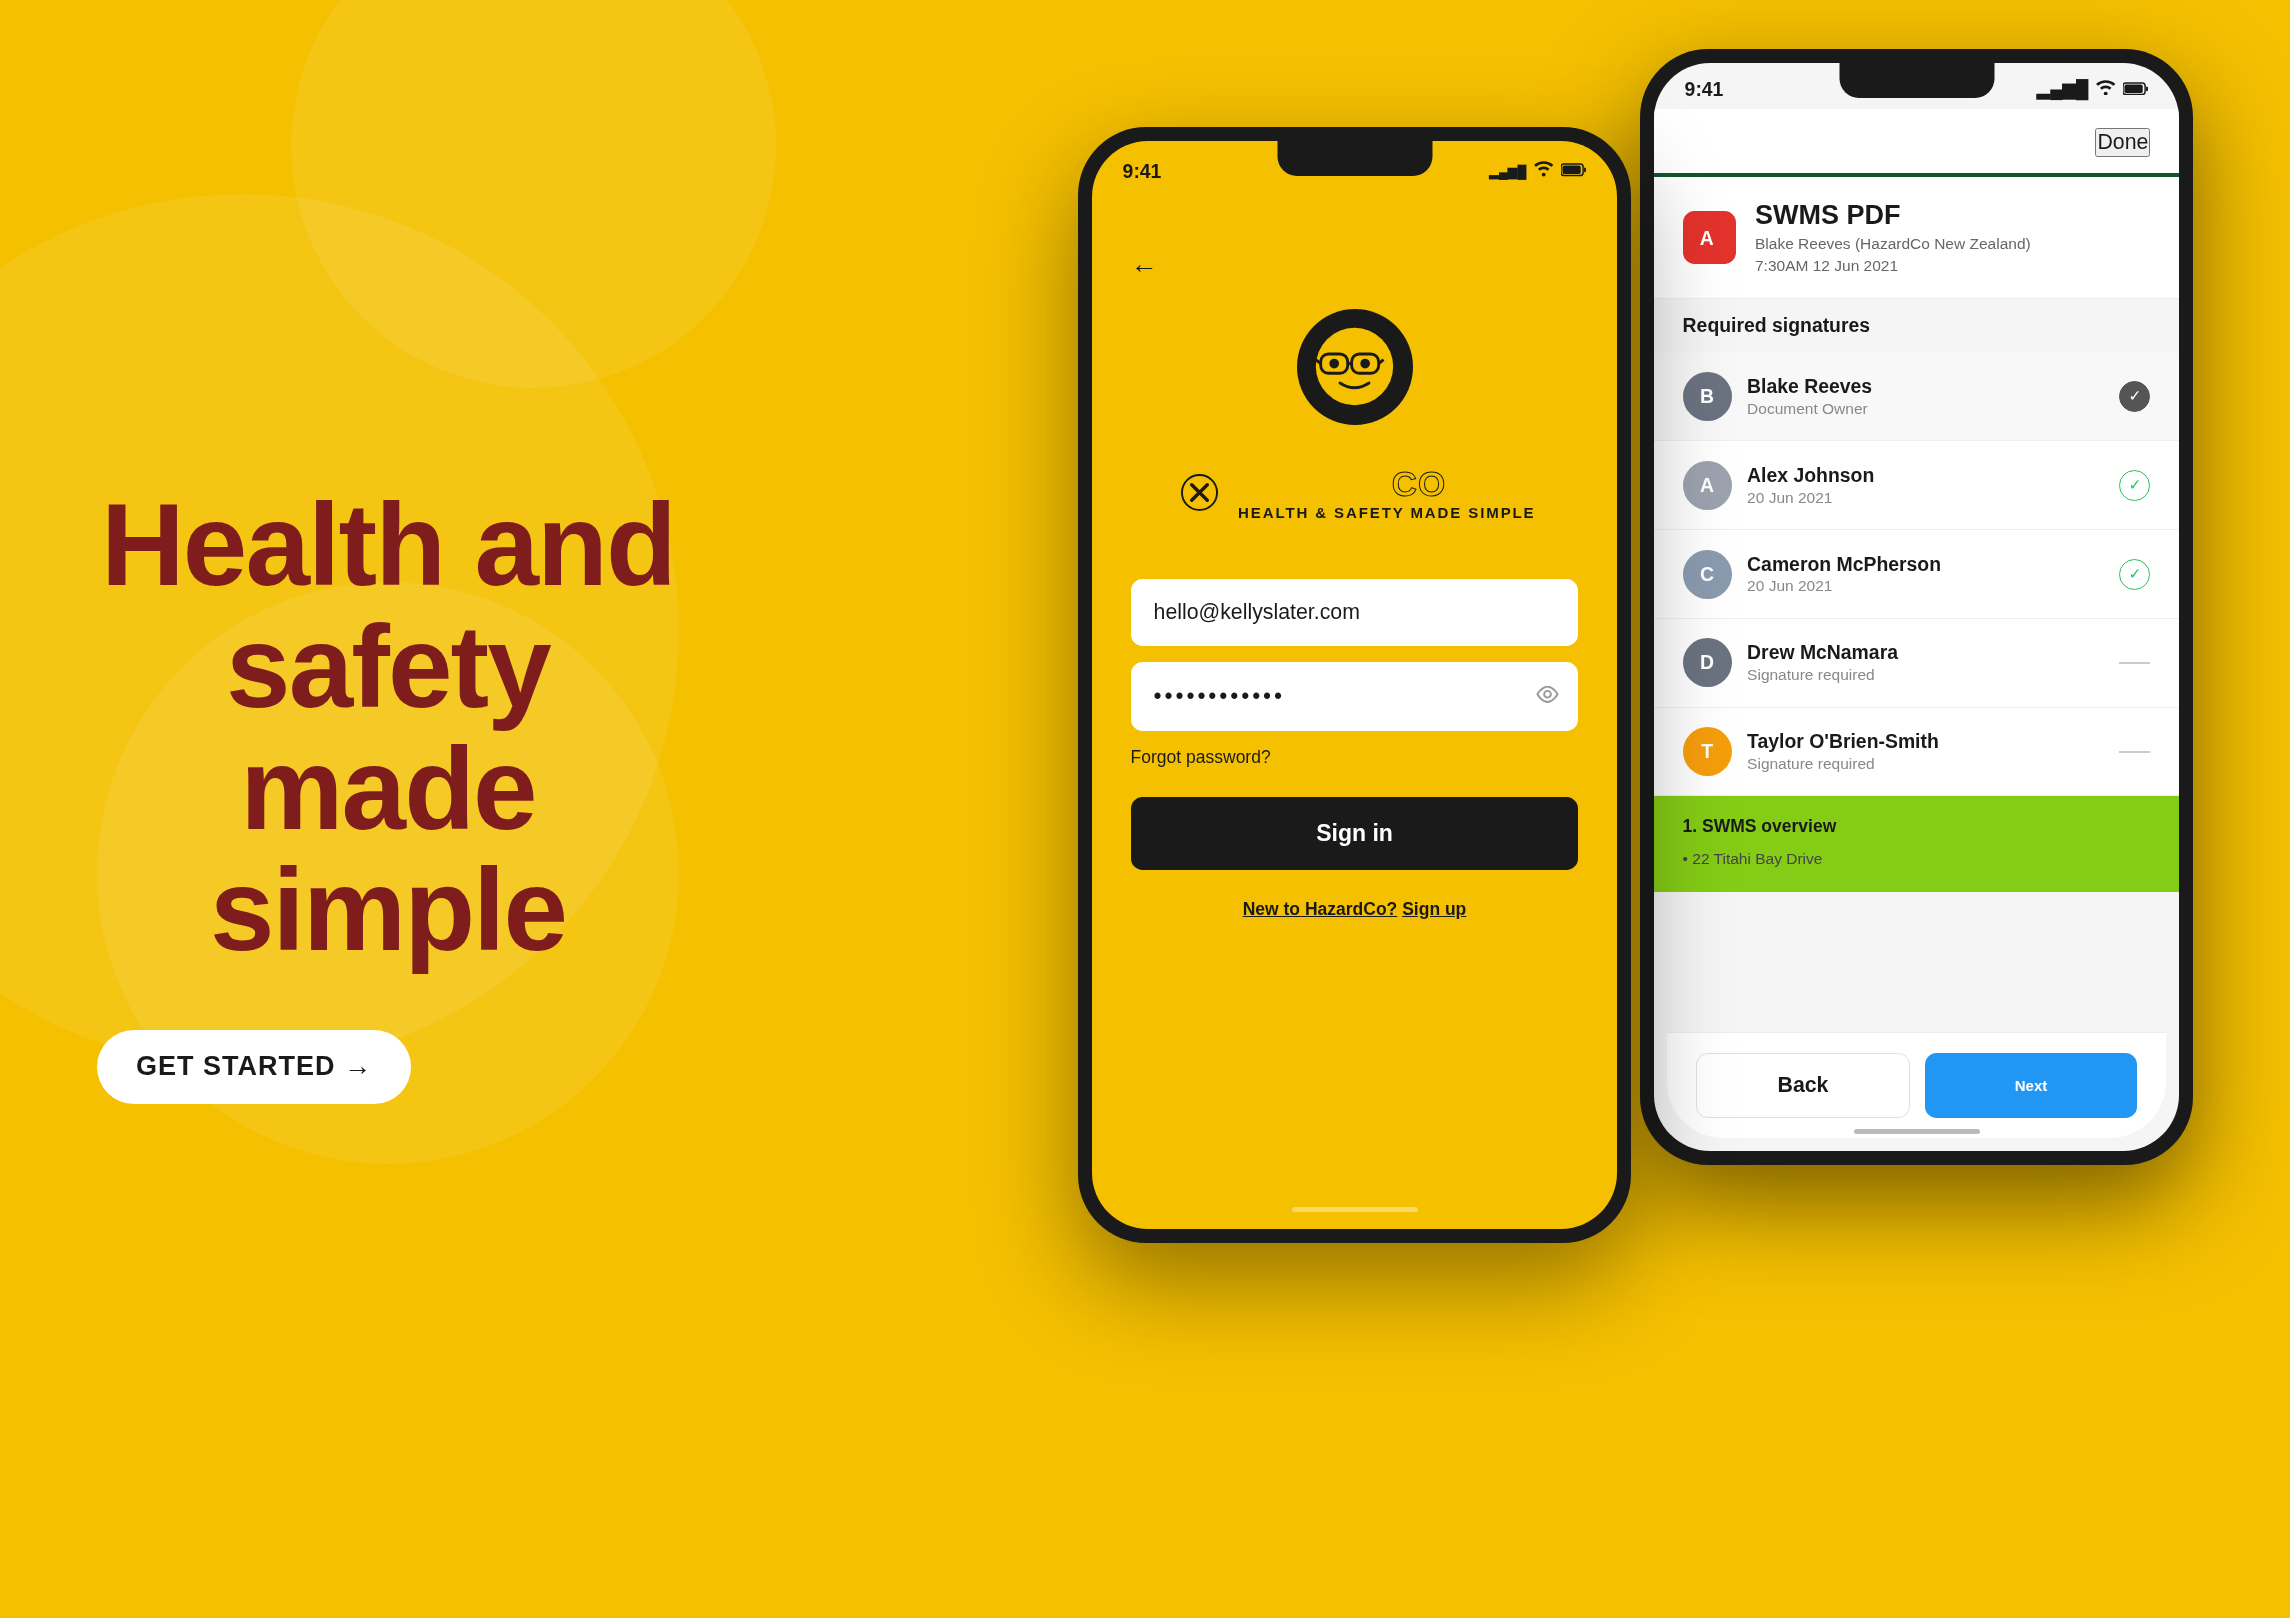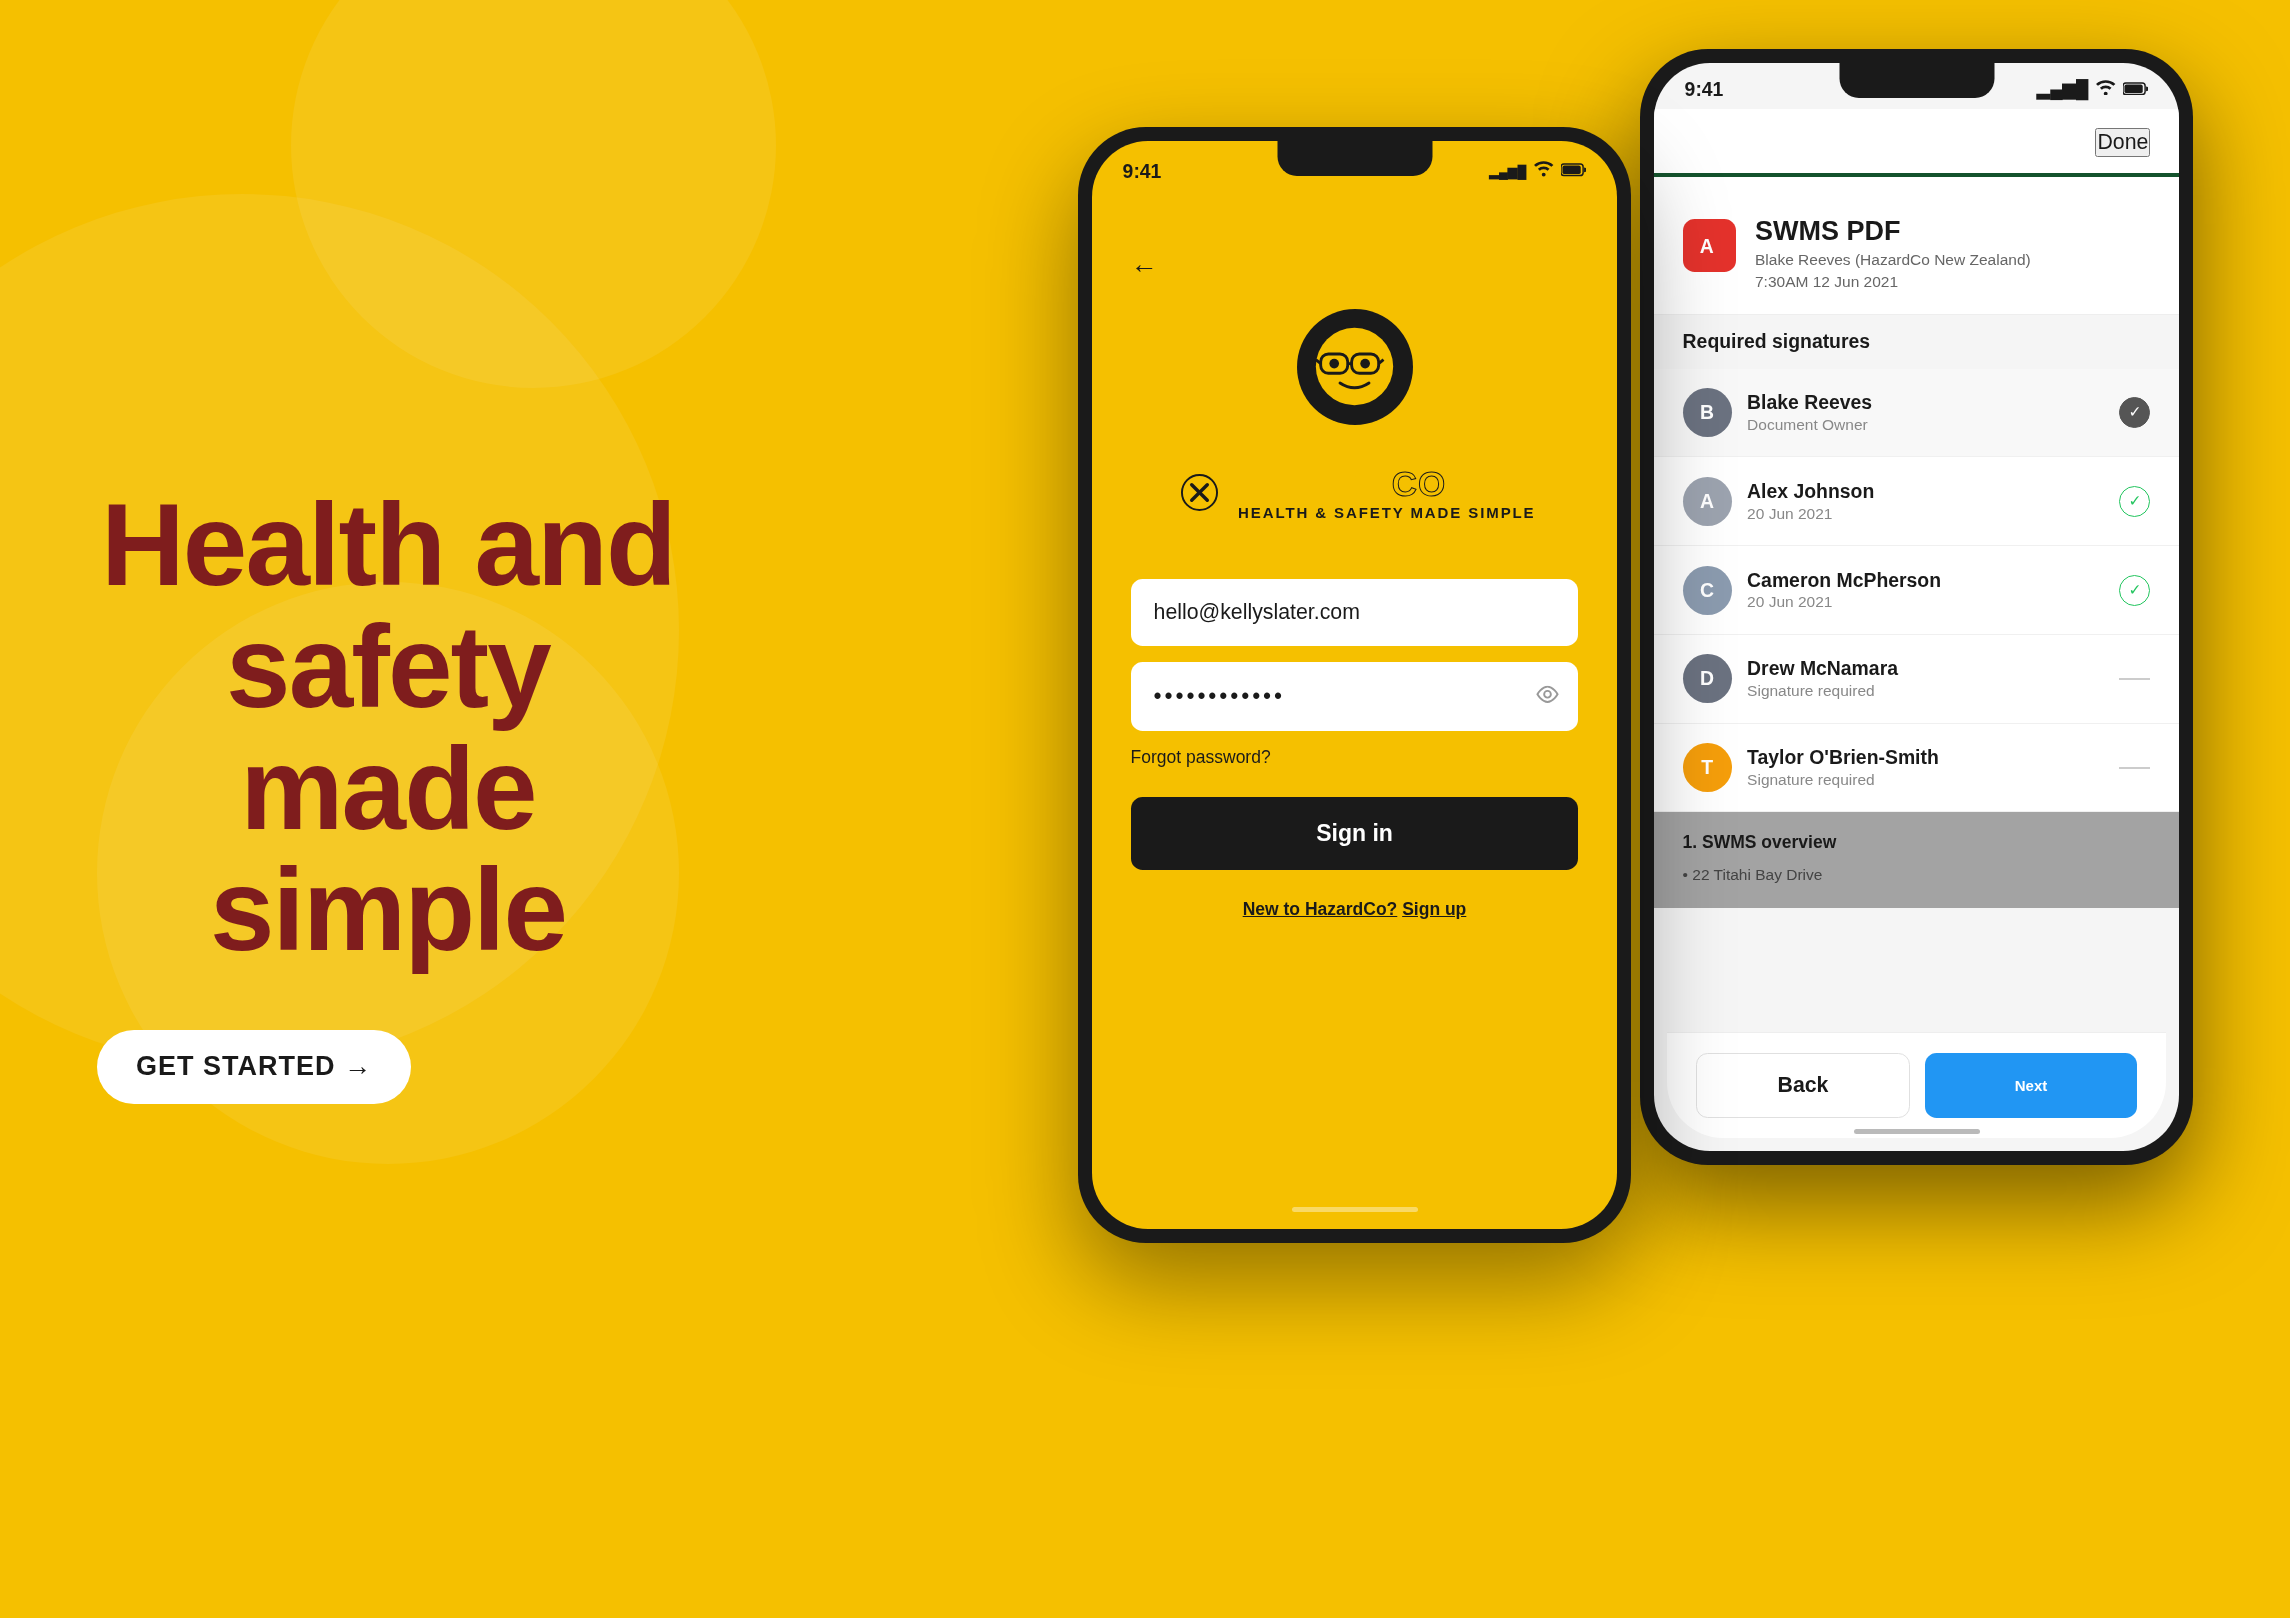--- a/index.html
+++ b/index.html
@@ -331,21 +331,20 @@
       justify-content: center;
       color: white;
       font-size: 23px;
       font-weight: 900;
     }
 
     .pdf-info h2 {
       font-size: 27px;
       font-weight: 900;
       color: #1a1a1a;
-      margin-top: 16px;
     }
 
     .pdf-info p {
       font-size: 15.5px;
       color: #666;
       margin-top: 3.9px;
     }
 
     .section-title {
       background: #f5f5f5;
@@ -418,21 +417,21 @@
     }
 
     .sig-dash {
       width: 31px;
       height: 1.9px;
       background: #ccc;
     }
 
     .swms-section {
       padding: 19.4px 29px;
-      background: #a3a3a3;
+      background: #84cc16;
     }
 
     .swms-title {
       font-size: 17.5px;
       font-weight: 700;
       color: #1a1a1a;
       margin-bottom: 9.7px;
     }
 
     .swms-item {

